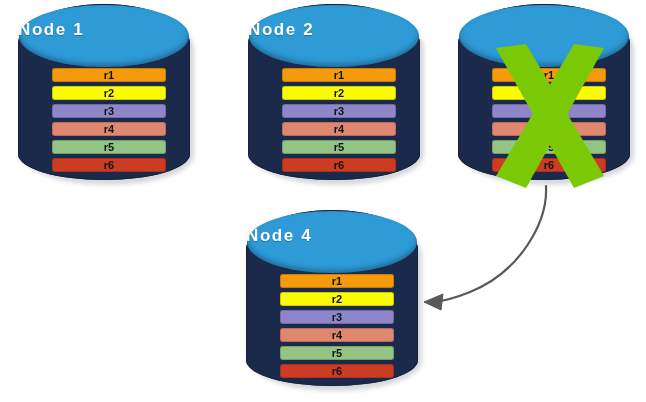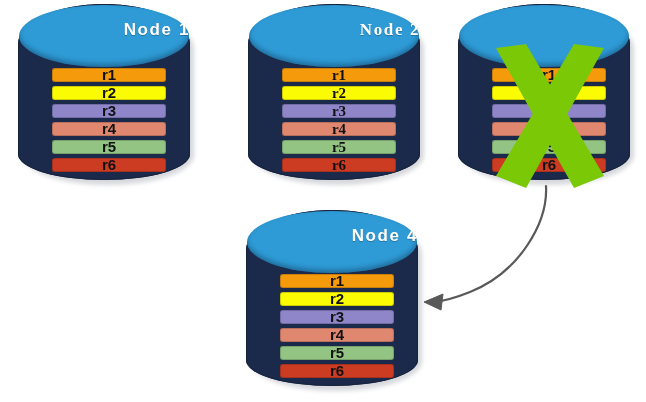--- a/index.html
+++ b/index.html
@@ -50,42 +50,42 @@
     height: 62px;
     border-radius: 85px / 31px;
     background: #2E9BD6;
     box-shadow: inset 0 -3px 5px rgba(10,25,50,0.35);
   }
   .node-title {
     position: absolute;
     left: 0;
     top: 16px;
     width: 172px;
-    text-align: right;
+    text-align: left;
     color: #ffffff;
     font-size: 17px;
     font-weight: bold;
     letter-spacing: 1.6px;
     text-shadow: 0 1px 1px rgba(0,0,0,0.25);
     white-space: nowrap;
   }
 
   
   .rows {
     position: absolute;
     left: 34px;
     top: 64px;
     width: 114px;
   }
   .row {
     height: 14px;
     margin-bottom: 4px;
     border-radius: 3px;
     color: #111111;
-    font-size: 15px;
+    font-size: 11px;
     font-weight: bold;
     line-height: 14px;
     text-align: center;
     box-shadow: inset 0 0 0 1px rgba(0,0,0,0.18);
   }
   .row:last-child { margin-bottom: 12px; }
 
   
   .x-mark {
     position: absolute;
@@ -115,21 +115,21 @@
     <div class="rows">
       <div class="row" style="background: rgb(245, 155, 11);">r1</div>
       <div class="row" style="background: rgb(251, 251, 3);">r2</div>
       <div class="row" style="background: rgb(142, 134, 200);">r3</div>
       <div class="row" style="background: rgb(224, 135, 112);">r4</div>
       <div class="row" style="background: rgb(147, 196, 131);">r5</div>
       <div class="row" style="background: rgb(204, 60, 35);">r6</div>
     </div>
   </div>
 
-  <div class="node" style="left:248px; top:4px;font-family:Liberation Serif, serif;">
+  <div class="node" style="left:248px; top:4px;">
     <div class="node-shadow"></div>
     <div class="node-body" style="background: rgb(27, 42, 74);"></div>
     <div class="node-top" style="background: rgb(46, 155, 214);"></div>
     <div class="node-title" style="color: rgb(255, 255, 255);">Node  2</div>
     <div class="rows">
       <div class="row" style="background: rgb(245, 155, 11);">r1</div>
       <div class="row" style="background: rgb(251, 251, 3);">r2</div>
       <div class="row" style="background: rgb(142, 134, 200);">r3</div>
       <div class="row" style="background: rgb(224, 135, 112);">r4</div>
       <div class="row" style="background: rgb(147, 196, 131);">r5</div>

